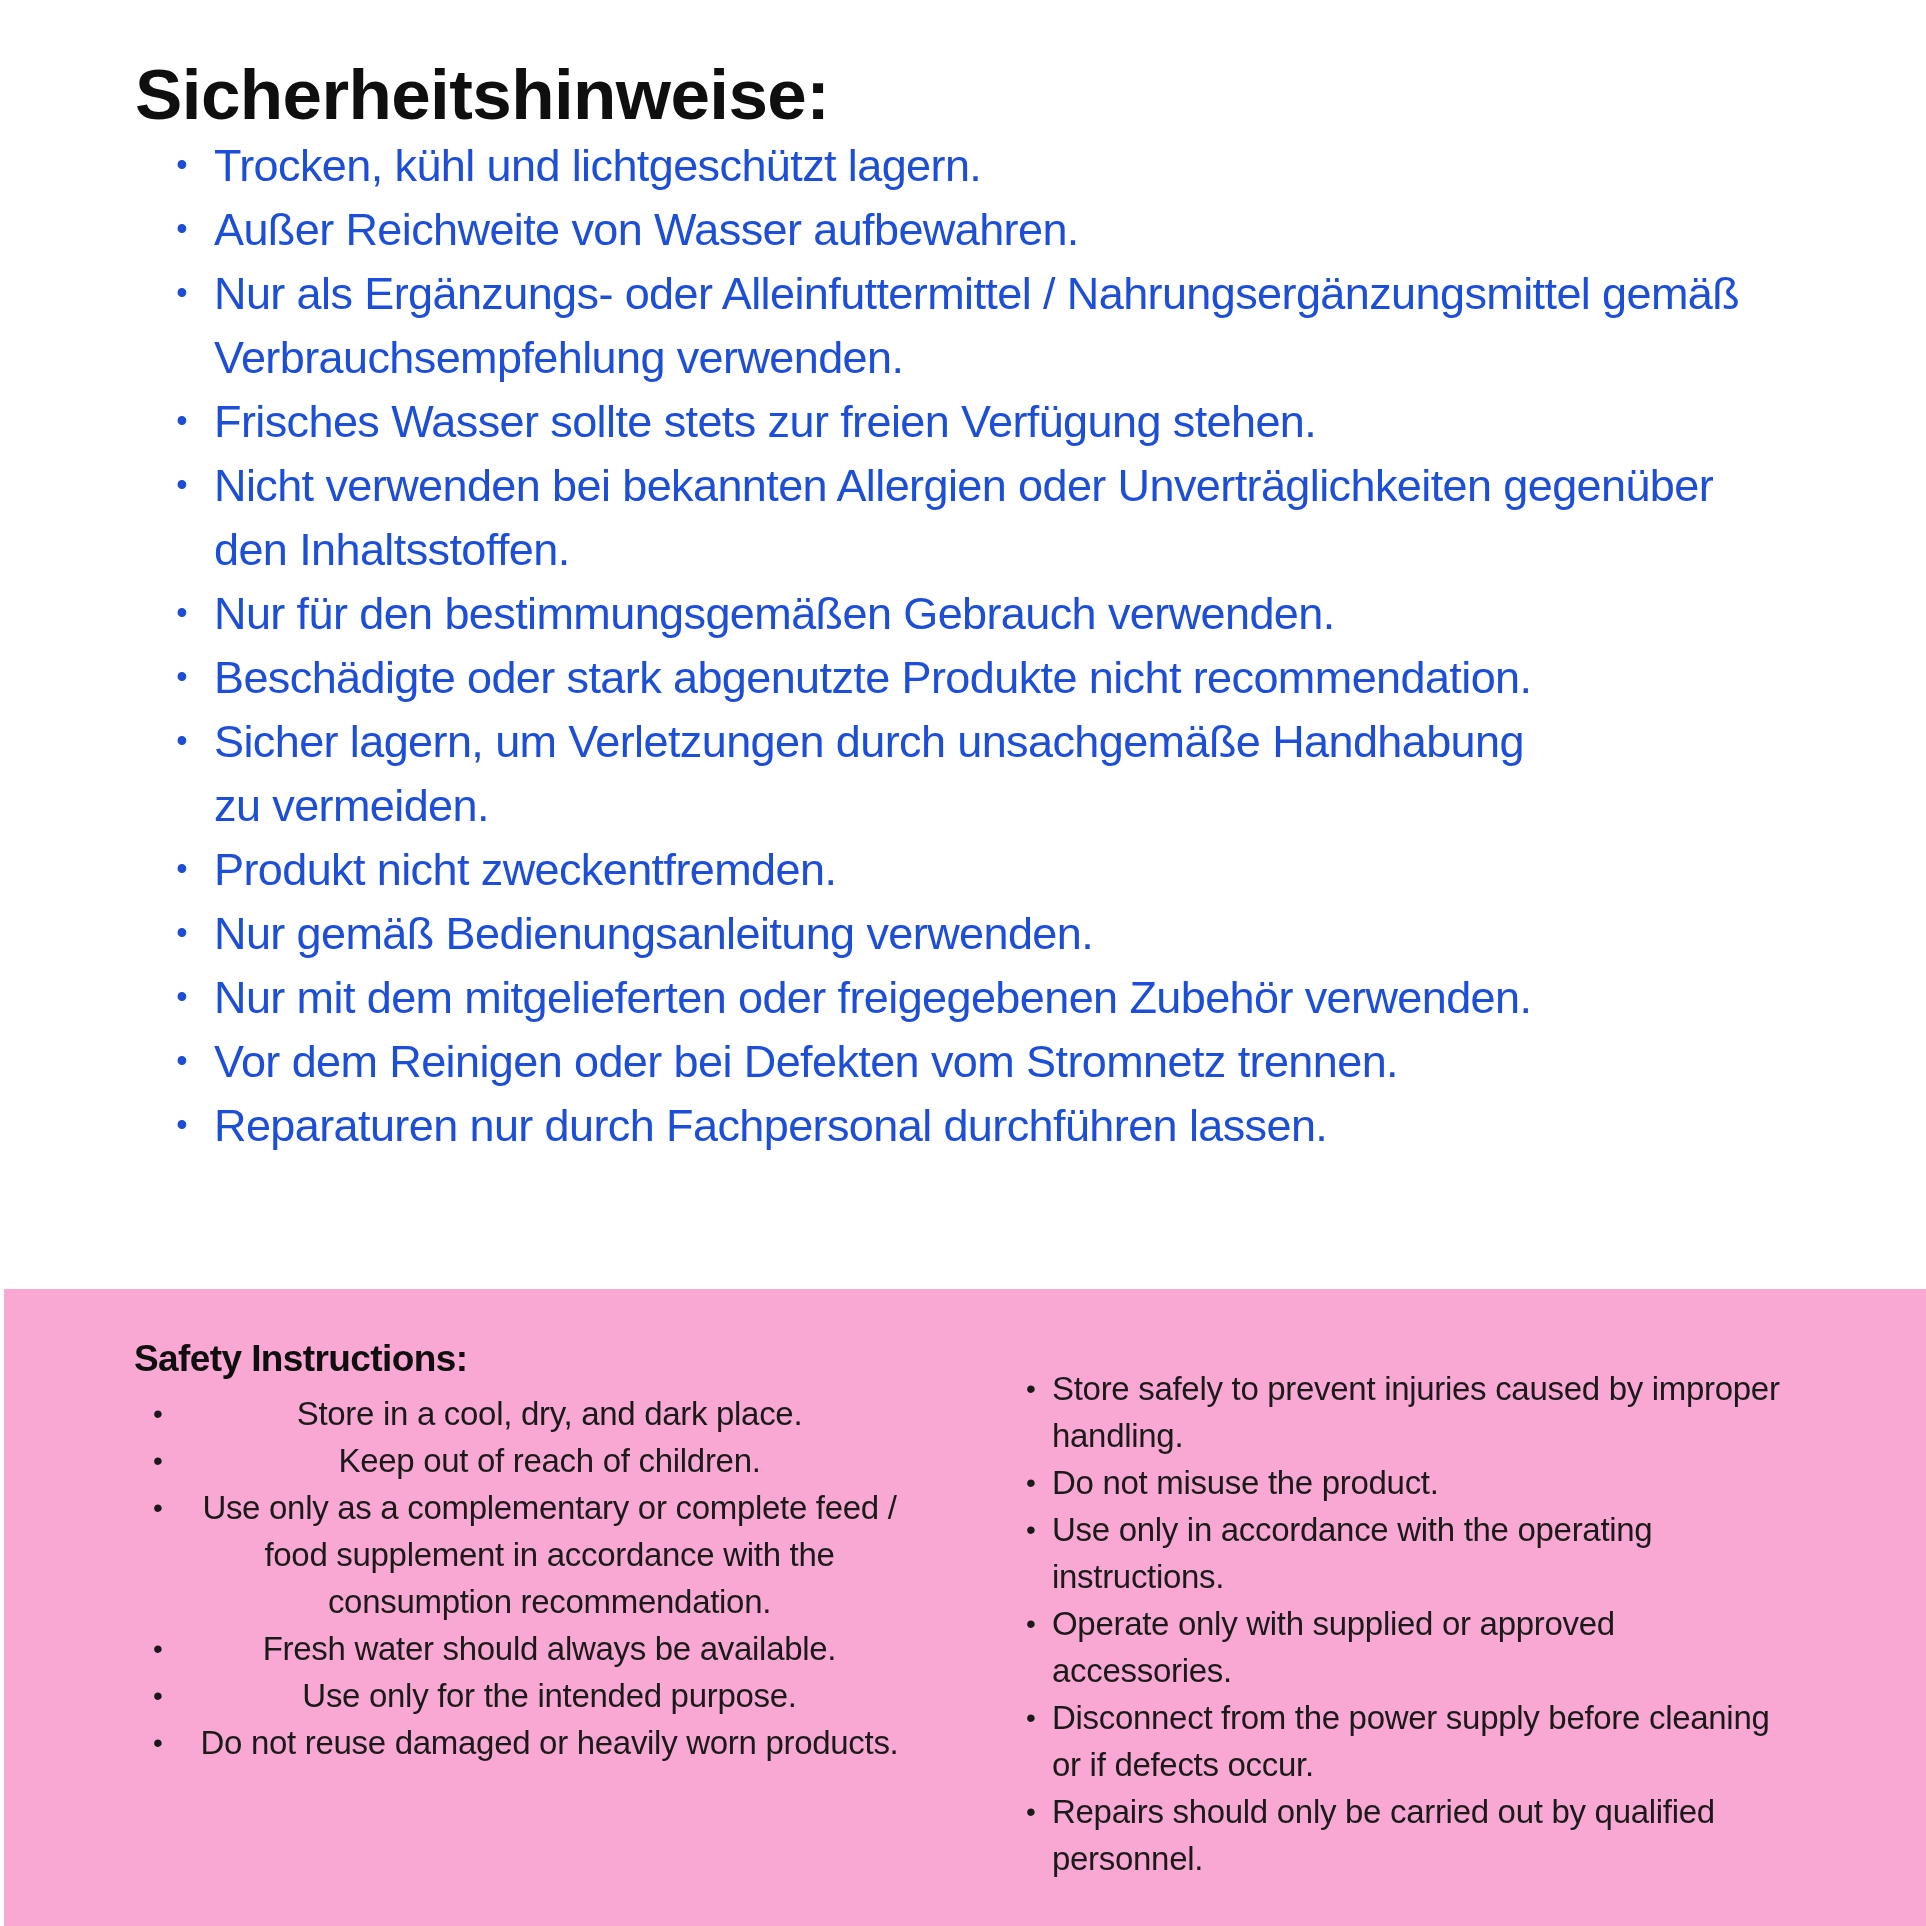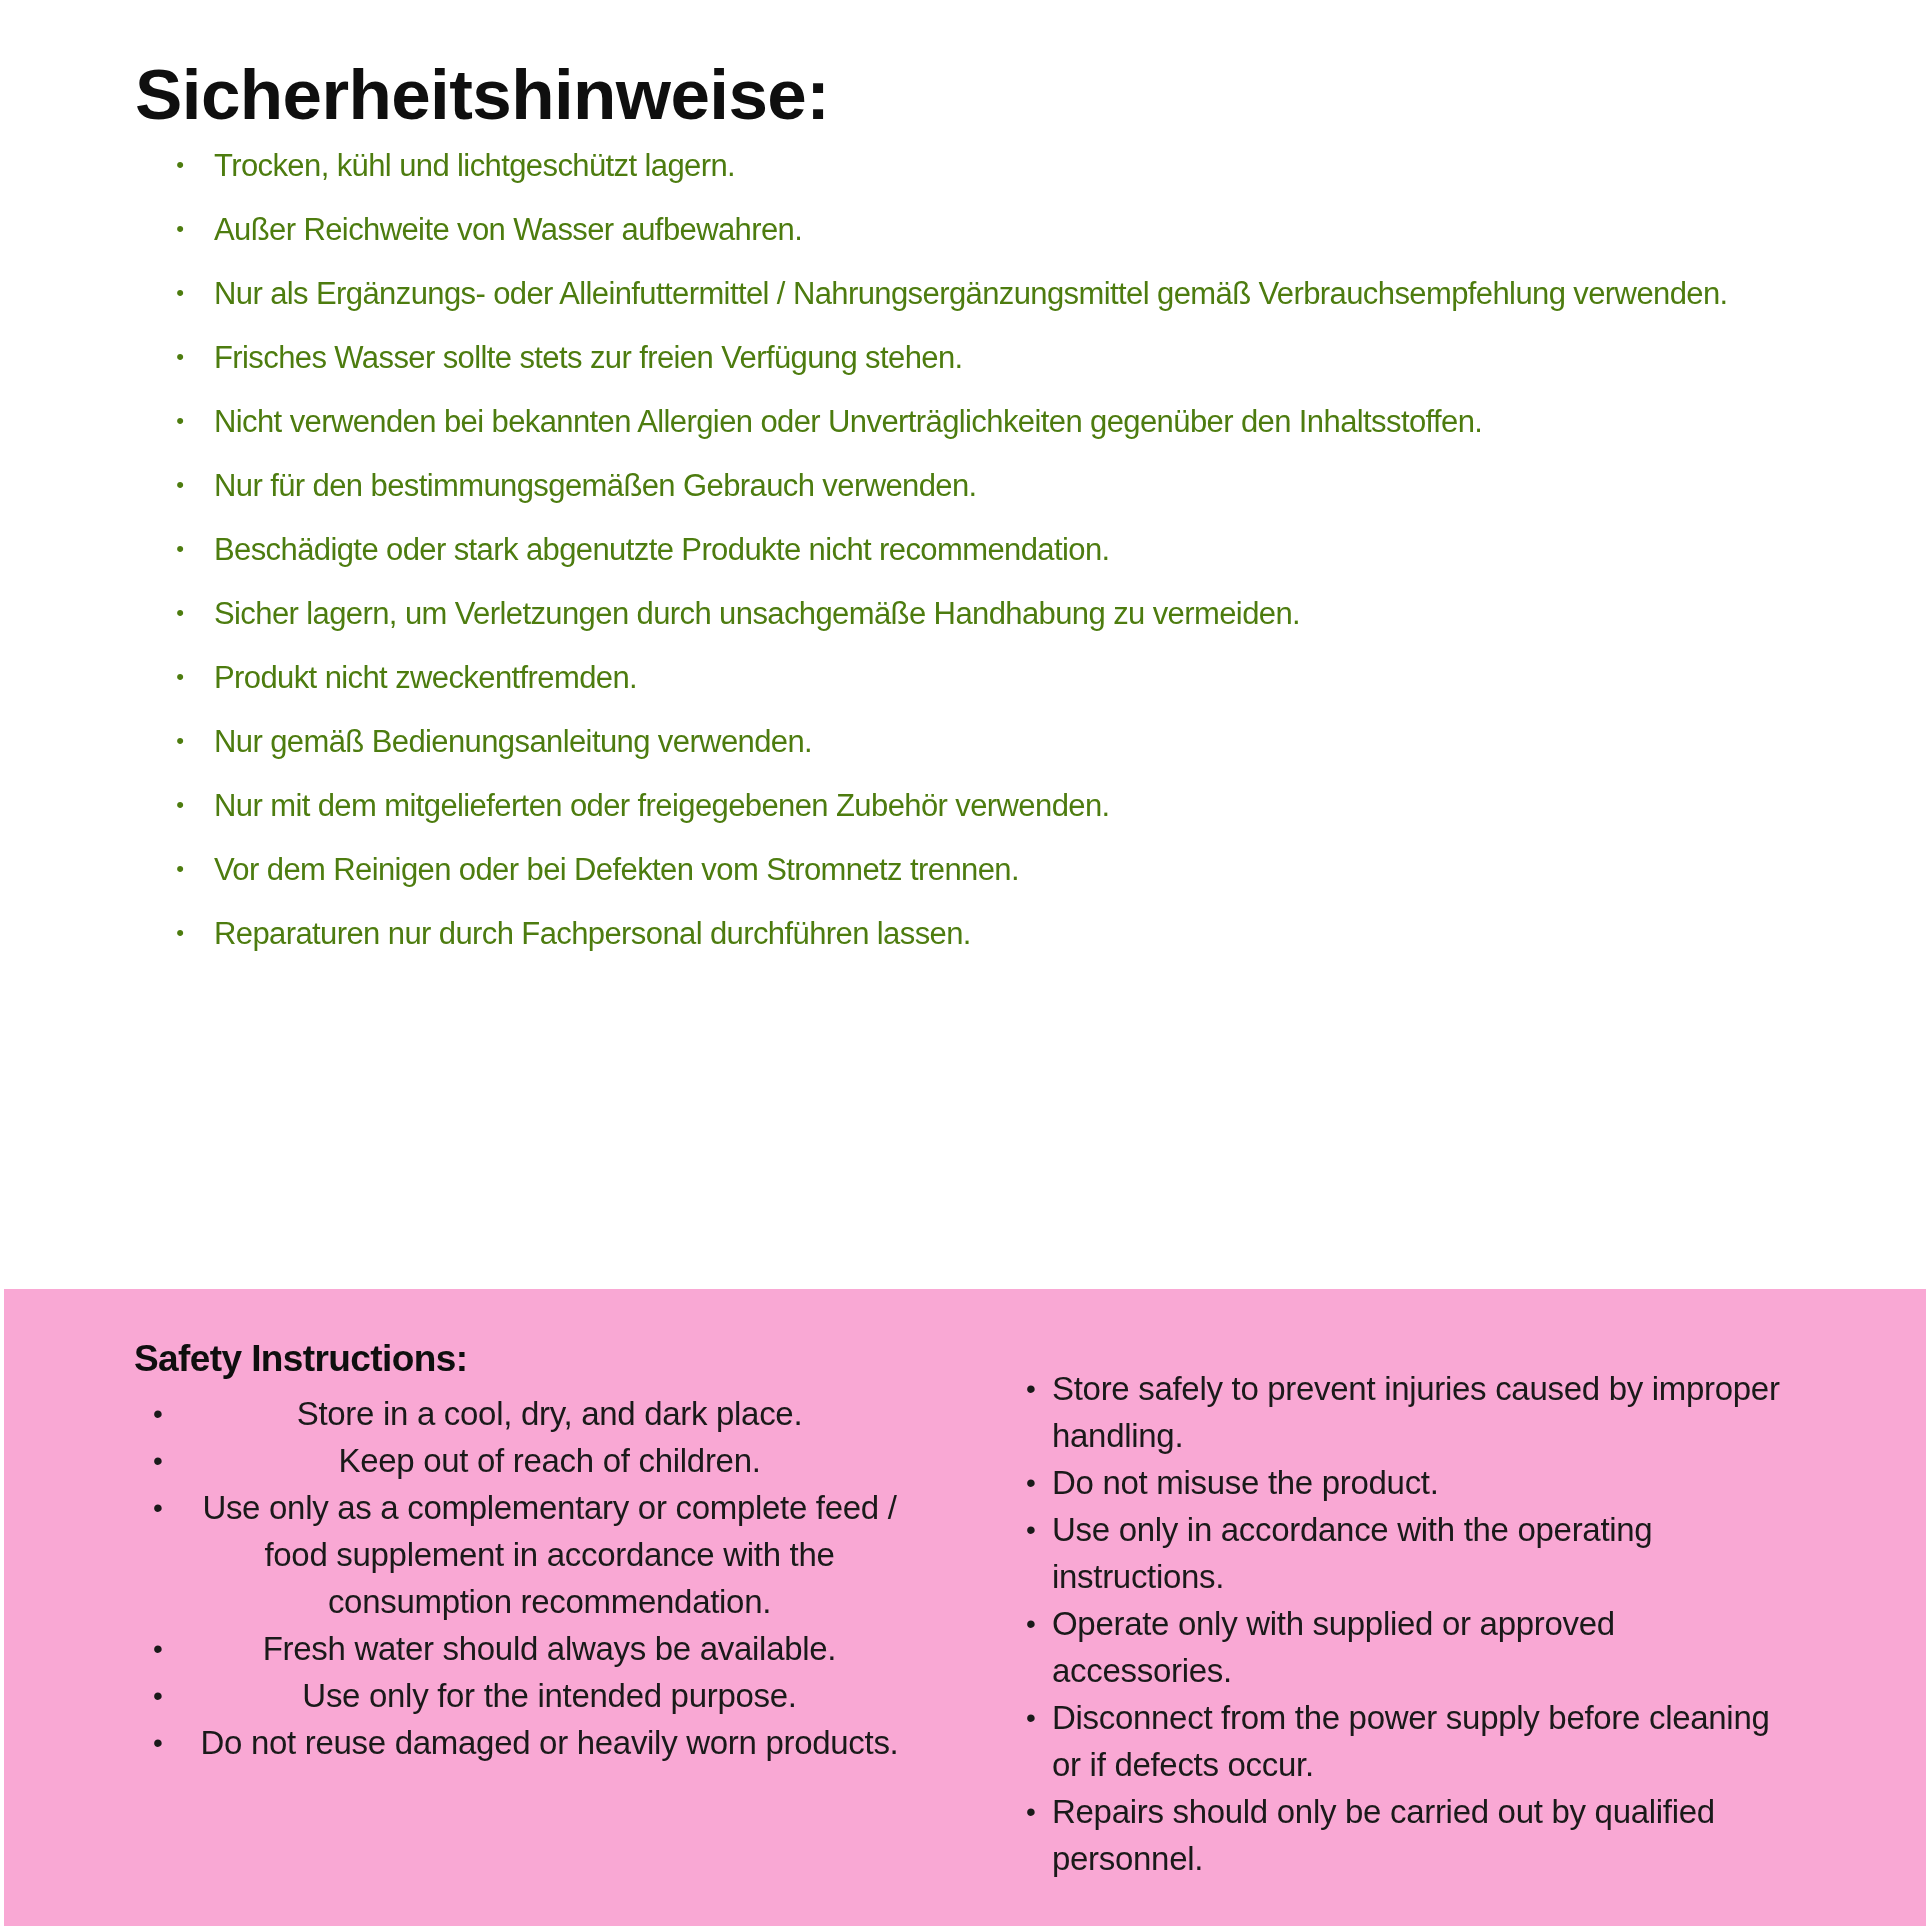--- a/index.html
+++ b/index.html
@@ -23,24 +23,24 @@
     font-weight: 700;
     letter-spacing: -0.6px;
     color: #0f0f0f;
   }
   .de-list {
     position: absolute;
     left: 175px;
     top: 134px;
     width: 1579px;
     list-style: none;
-    font-size: 31px;
+    font-size: 45px;
     line-height: 64px;
     letter-spacing: -0.6px;
-    color: #4d7c0f;
+    color: #1d4ed8;
   }
   .de-list li {
     position: relative;
     padding-left: 39px;
   }
   .de-list li::before {
     content: "\2022";
     position: absolute;
     left: 1.3px;
     top: -1.3px;

